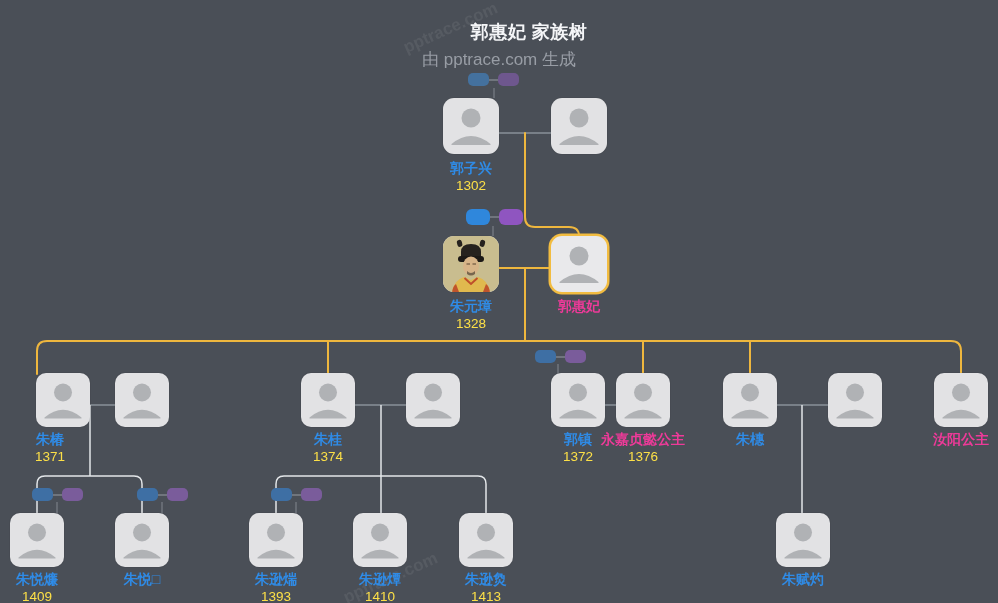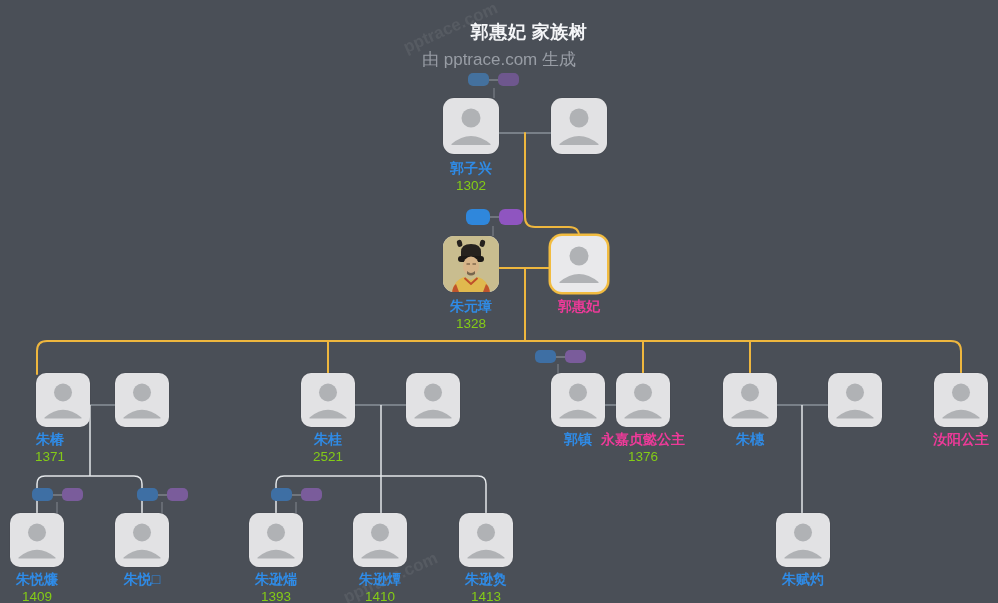--- a/index.html
+++ b/index.html
@@ -26,21 +26,21 @@
   .g2 .card{width:56px;height:56px;border-radius:11px;}
   .selected .card{box-shadow:0 0 0 2.5px #F2BC40;background:#E9E9EB;}
   .plabel{
     position:absolute;top:57px;left:50%;transform:translateX(-50%);
     width:176px;text-align:center;pointer-events:none;line-height:18px;
   }
   .g2 .plabel{top:61px;}
   .pname{font-size:14px;font-weight:bold;}
   .pname.male{color:#2F8BE6;}
   .pname.female{color:#EE3A99;}
-  .pyear{font-size:13.5px;color:#84cc16;}
+  .pyear{font-size:13.5px;color:#fde047;}
   
   .ctoggle{position:absolute;display:flex;align-items:center;z-index:2;}
   .ctoggle .pill{width:21px;height:13px;border-radius:5px;}
   .ctoggle .lnk{width:9px;height:2px;background:#70757D;}
   .ctoggle.mid  .b{background:#3E6FA4;} .ctoggle.mid  .p{background:#7A5C9B;}
   .ctoggle.muted .b{background:#44719E;} .ctoggle.muted .p{background:#6E578E;}
   .ctoggle.bright .b{background:#2F87DC;} .ctoggle.bright .p{background:#8F55C0;}
   .ctoggle.big .pill{width:24px;height:16px;border-radius:6px;}
 </style>
 </head>
@@ -207,21 +207,21 @@
 </div>
 <div class="person" style="left:301px;top:373px;">
   <div class="card">
     <svg width="54" height="54" viewBox="0 0 54 54">
         <circle cx="27" cy="19.5" r="9" fill="#B0B2B5"></circle>
         <path d="M8.5 44.5 Q27 29 45.5 44.5 L45.5 45.5 H8.5 Z" fill="#B0B2B5"></path>
       </svg>
   </div>
   <div class="plabel">
       <div class="pname male">朱桂</div>
-      <div class="pyear">2521</div>
+      <div class="pyear">1374</div>
     </div>
 </div>
 <div class="person" style="left:406px;top:373px;">
   <div class="card">
     <svg width="54" height="54" viewBox="0 0 54 54">
         <circle cx="27" cy="19.5" r="9" fill="#B0B2B5"></circle>
         <path d="M8.5 44.5 Q27 29 45.5 44.5 L45.5 45.5 H8.5 Z" fill="#B0B2B5"></path>
       </svg>
   </div>
   <div class="plabel">
@@ -231,20 +231,21 @@
 </div>
 <div class="person" style="left:511px;top:373px;margin-left:40px;">
   <div class="card">
     <svg width="54" height="54" viewBox="0 0 54 54">
         <circle cx="27" cy="19.5" r="9" fill="#B0B2B5"></circle>
         <path d="M8.5 44.5 Q27 29 45.5 44.5 L45.5 45.5 H8.5 Z" fill="#B0B2B5"></path>
       </svg>
   </div>
   <div class="plabel">
       <div class="pname male">郭镇</div>
+      <div class="pyear">1372</div>
     </div>
 </div>
 <div class="person" style="left:616px;top:373px;">
   <div class="card">
     <svg width="54" height="54" viewBox="0 0 54 54">
         <circle cx="27" cy="19.5" r="9" fill="#B0B2B5"></circle>
         <path d="M8.5 44.5 Q27 29 45.5 44.5 L45.5 45.5 H8.5 Z" fill="#B0B2B5"></path>
       </svg>
   </div>
   <div class="plabel">

